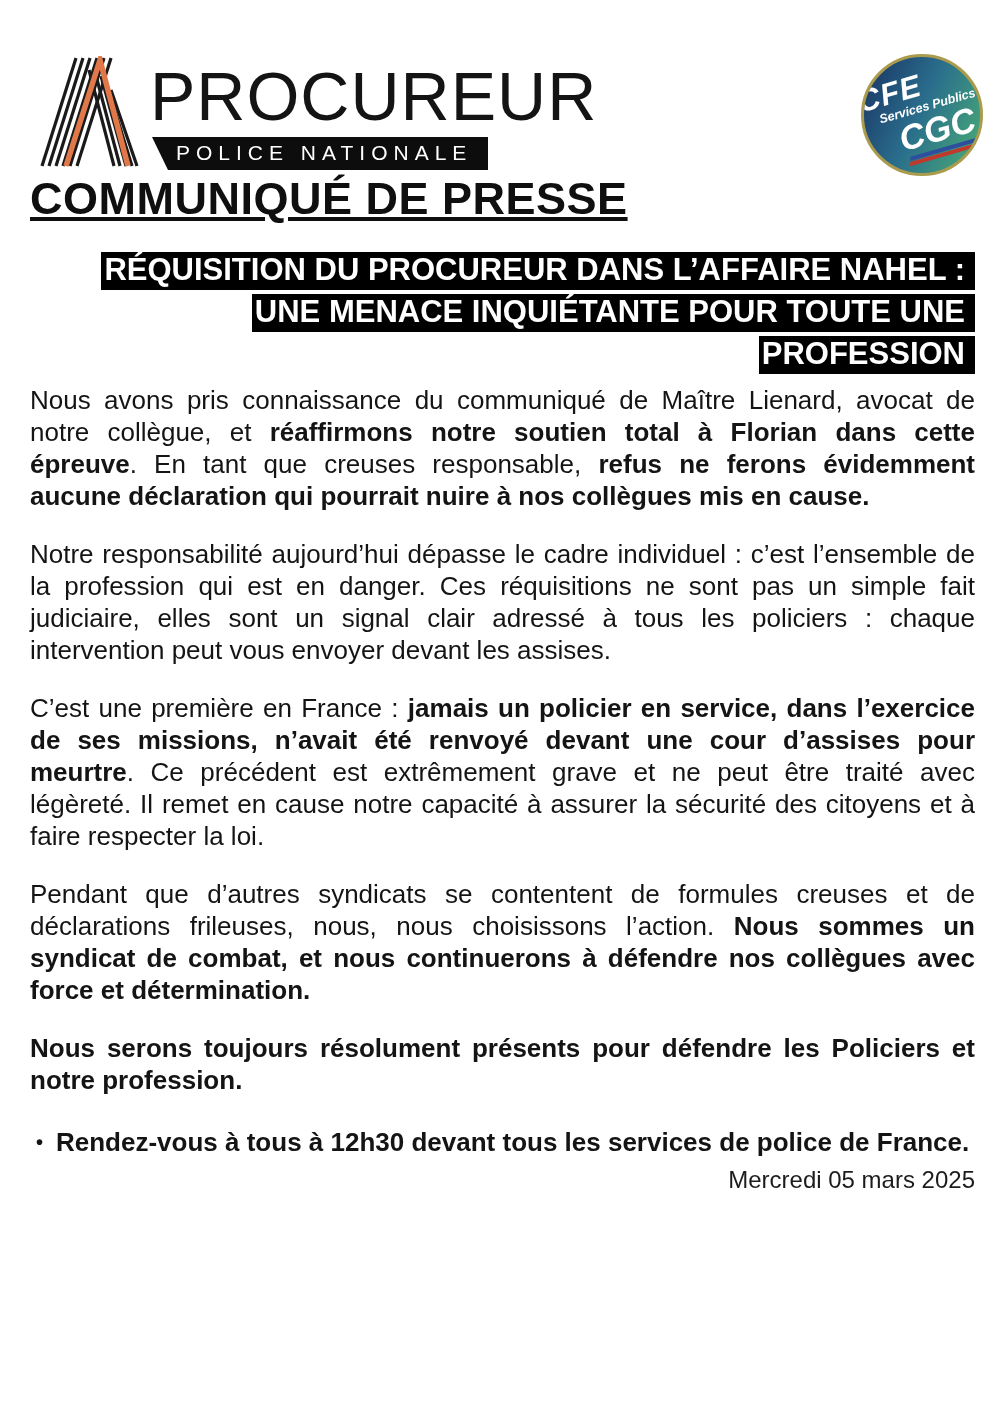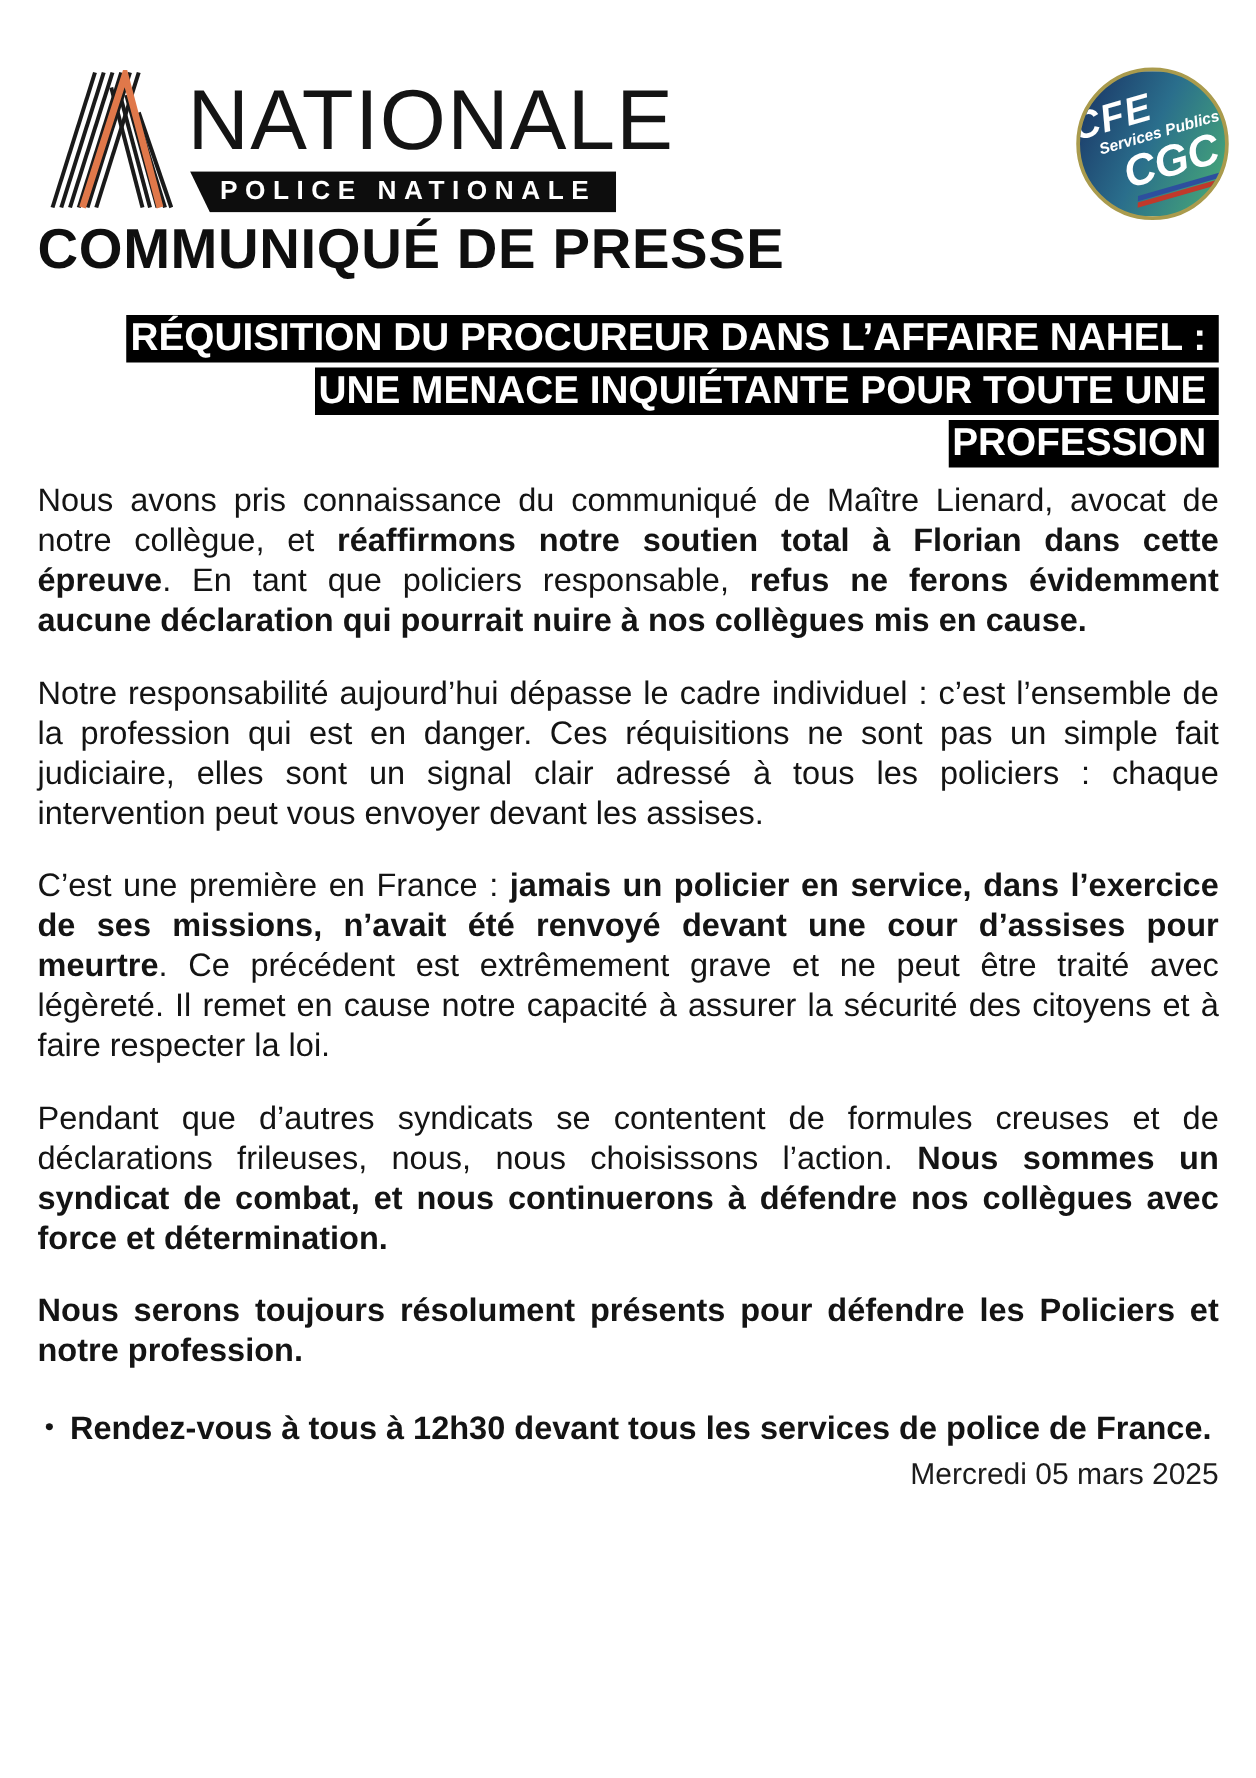--- a/index.html
+++ b/index.html
@@ -17,21 +17,21 @@
   .logo-mark{display:block;}
   .brand-text{margin-left:10px;}
   .brand-name{
     font-size:68px;line-height:1;font-weight:300;letter-spacing:1px;
     color:#141414;margin-top:6px;
   }
   .brand-banner{
     margin-top:7px;margin-left:2px;
     background:#0d0d0d;color:#ffffff;
     display:inline-block;
-    font-size:21px;font-weight:bold;letter-spacing:6px;
+    font-size:21px;font-weight:normal;letter-spacing:6px;
     padding:4px 16px 5px 24px;
     clip-path:polygon(0 0,100% 0,100% 100%,16px 100%);
   }
   
   .badge{
     position:absolute;top:54px;right:22px;
     width:116px;height:116px;border-radius:50%;
     background:linear-gradient(115deg,#1c3c6a 8%,#2a6e8c 48%,#45a578 92%);
     border:3px solid #aa9b4d;
     overflow:hidden;
@@ -41,21 +41,21 @@
   .badge-cfe{font-size:31px;line-height:1;letter-spacing:1px;}
   .badge-sp{font-size:12.5px;line-height:1;margin:1px 0 0 16px;white-space:nowrap;}
   .badge-cgc{font-size:35px;line-height:1;margin:0 0 0 30px;}
   .badge-stripes{margin:2px 0 0 34px;width:74px;transform:skewX(-18deg);}
   .badge-stripes .s-blue{height:4px;background:#2d4f9e;}
   .badge-stripes .s-red{height:4px;background:#c0392b;margin-top:1px;}
   
   .column{position:absolute;left:30px;right:30px;top:176px;}
   .doc-type{
     margin:0;font-size:45px;line-height:46px;font-weight:bold;
-    letter-spacing:0.5px;color:#0f0f0f;
+    letter-spacing:0.5px;color:#0f0f0f;text-decoration:underline;
   }
   .headline{margin-top:30px;}
   .hl-line{margin-bottom:4px;text-align:right;}
   .hl-line span{
     display:inline-block;background:#000000;color:#ffffff;
     font-size:31px;line-height:34px;font-weight:bold;
     padding:1px 10px 3px 3px;
   }
   .body p{
     margin:26px 0 0 0;
@@ -97,21 +97,21 @@
       <g stroke="#1a1a1a" stroke-width="3.2">
         <line x1="49" y1="14" x2="74" y2="110"></line>
         <line x1="55" y1="16" x2="80" y2="110"></line>
         <line x1="61" y1="20" x2="86" y2="110"></line>
         <line x1="66" y1="26" x2="92" y2="110"></line>
         <line x1="71" y1="34" x2="97" y2="110"></line>
       </g>
       <path d="M 26 110 L 60 4 L 88 110" fill="none" stroke="#E0784A" stroke-width="5.5"></path>
     </svg>
     <div class="brand-text">
-      <div class="brand-name">NATIONALE</div>
+      <div class="brand-name">PROCUREUR</div>
       <div class="brand-banner">POLICE NATIONALE</div>
     </div>
   </div>
 
   <div class="badge">
     <div class="badge-rot">
       <div class="badge-cfe">CFE</div>
       <div class="badge-sp">Services Publics</div>
       <div class="badge-cgc">CGC</div>
       <div class="badge-stripes">
@@ -124,21 +124,21 @@
   <div class="column">
     <h1 class="doc-type">COMMUNIQUÉ DE PRESSE</h1>
 
     <div class="headline" id="headline">
         <div class="hl-line"><span>RÉQUISITION DU PROCUREUR DANS L’AFFAIRE NAHEL :</span></div>
         <div class="hl-line"><span>UNE MENACE INQUIÉTANTE POUR TOUTE UNE</span></div>
         <div class="hl-line"><span>PROFESSION</span></div>
       </div>
 
     <div class="body" id="press-body">
-        <p><span>Nous avons pris connaissance du communiqué de Maître Lienard, avocat de notre collègue, et </span><span class="b">réaffirmons notre soutien total à Florian dans cette épreuve</span><span>. En tant que policiers responsable, </span><span class="b">refus ne ferons évidemment aucune déclaration qui pourrait nuire à nos collègues mis en cause.</span></p>
+        <p><span>Nous avons pris connaissance du communiqué de Maître Lienard, avocat de notre collègue, et </span><span class="b">réaffirmons notre soutien total à Florian dans cette épreuve</span><span>. En tant que creuses responsable, </span><span class="b">refus ne ferons évidemment aucune déclaration qui pourrait nuire à nos collègues mis en cause.</span></p>
         <p><span>Notre responsabilité aujourd’hui dépasse le cadre individuel : c’est l’ensemble de la profession qui est en danger. Ces réquisitions ne sont pas un simple fait judiciaire, elles sont un signal clair adressé à tous les policiers : chaque intervention peut vous envoyer devant les assises.</span></p>
         <p><span>C’est une première en France : </span><span class="b">jamais un policier en service, dans l’exercice de ses missions, n’avait été renvoyé devant une cour d’assises pour meurtre</span><span>. Ce précédent est extrêmement grave et ne peut être traité avec légèreté. Il remet en cause notre capacité à assurer la sécurité des citoyens et à faire respecter la loi.</span></p>
         <p><span>Pendant que d’autres syndicats se contentent de formules creuses et de déclarations frileuses, nous, nous choisissons l’action. </span><span class="b">Nous sommes un syndicat de combat, et nous continuerons à défendre nos collègues avec force et détermination.</span></p>
         <p><span class="b">Nous serons toujours résolument présents pour défendre les Policiers et notre profession.</span></p>
         <p class="bullet"><span class="marker">•</span><span class="b">Rendez-vous à tous à 12h30 devant tous les services de police de France.</span></p>
       </div>
 
     <div class="date-line">Mercredi 05 mars 2025</div>
   </div>
 

